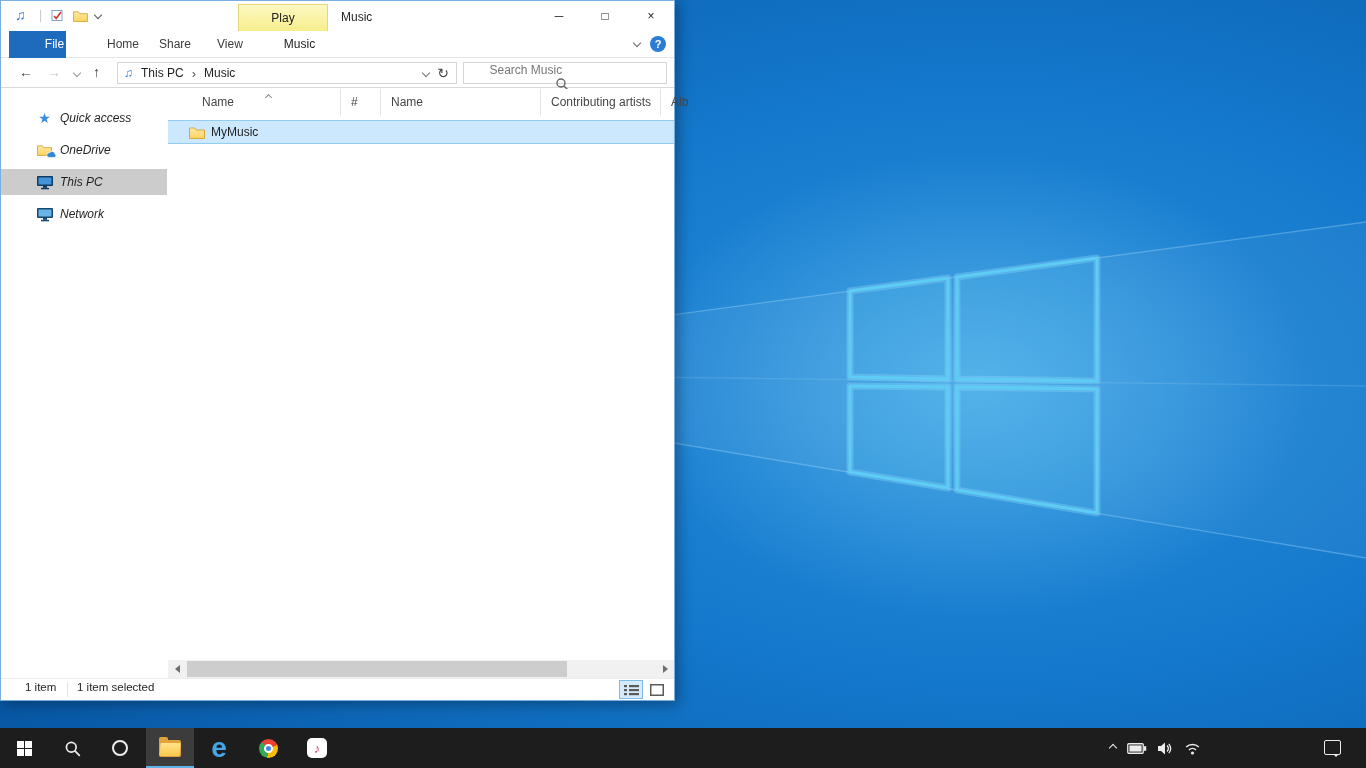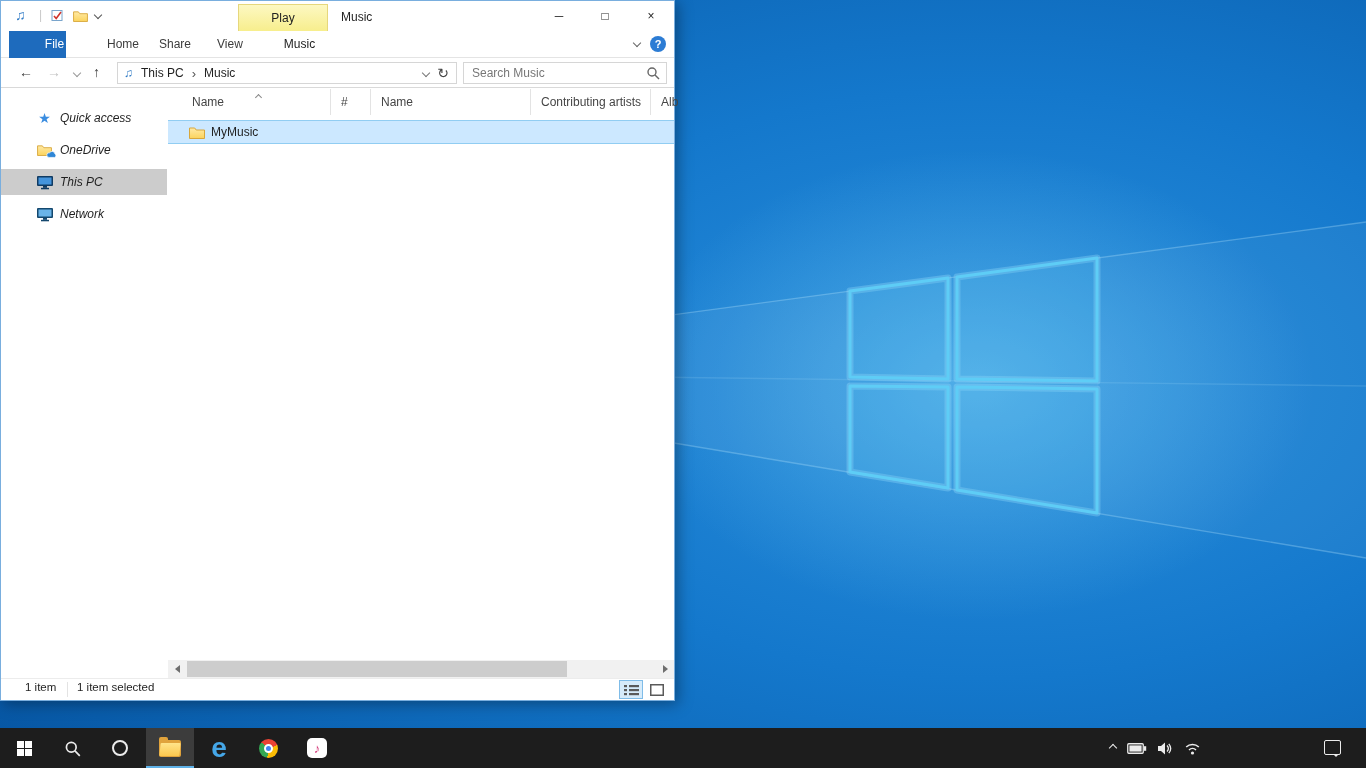--- a/index.html
+++ b/index.html
@@ -56,38 +56,38 @@
   .nav-chev { position:absolute; left:73px; top:12px; border-color:#999; }
   .nav-arrow.up { left:92px; }
   .addressbox { position:absolute; left:116px; top:4px; width:340px; height:22px;
     border:1px solid #d6d6d6; background:#fff; display:flex; align-items:center; }
   .addr-icon { margin-left:6px; font-size:12px; color:#2f7ac5; }
   .crumb { margin-left:8px; font-size:12px; color:#1f1f1f; white-space:nowrap; }
   .crumb-sep { margin-left:8px; font-size:13px; color:#555; }
   .addr-chev { margin-left:auto; margin-right:8px; border-color:#777; }
   .refresh { margin-right:7px; font-size:14px; color:#444; }
   .searchbox { position:absolute; left:462px; top:4px; width:204px; height:22px;
-    border:1px solid #d6d6d6; background:#fff; display:flex; align-items:center; }
+    border:1px solid #d6d6d6; background:#fff; display:flex; align-items:center;flex-direction:column; }
   .search-input { flex:1; border:none; outline:none; font-size:12px; color:#333;
     padding:0 4px 0 8px; font-family:inherit; background:transparent; }
   .search-input::placeholder { color:#777; }
   .search-mag { margin-right:6px; flex:0 0 auto; }
 
   
   .window-body { position:absolute; top:88px; left:0; right:0; bottom:22px; background:#fff; }
   .sidebar { position:absolute; left:0; top:0; bottom:0; width:166px; background:#fff; }
   .side-item { position:absolute; left:0; width:166px; height:26px; display:flex; align-items:center; }
   .side-item.sel { background:#cccccc; }
   .s-icon { margin-left:34px; width:19px; display:flex; justify-content:center; position:relative; }
   .side-label { margin-left:6px; font-size:12px; color:#1f1f1f;font-style:italic; }
   .star { color:#3b8de0; font-size:14px; line-height:14px; }
   .mini-cloud { position:absolute; right:-3px; bottom:-2px; }
 
   .content { position:absolute; left:167px; top:0; right:0; bottom:0; background:#fff; }
-  .colheaders { position:absolute; top:0; left:4px; right:0; height:27px; }
+  .colheaders { position:absolute; top:0; left:14px; right:0; height:27px; }
   .col { position:absolute; top:0; height:26px; line-height:26px; font-size:12px; color:#454545;
     border-right:1px solid #e3e3e3; padding-left:10px; white-space:nowrap; overflow:hidden; }
   .col.name { left:0; width:159px; padding-left:20px; }
   .col.num { left:159px; width:40px; }
   .col.title { left:199px; width:160px; }
   .col.artists { left:359px; width:120px; }
   .col.album { left:479px; width:40px; border-right:none; }
   .sort-caret { position:absolute; left:84px; top:6px; width:5px; height:5px;
     border-left:1.3px solid #888; border-top:1.3px solid #888; transform:rotate(45deg); }
 

